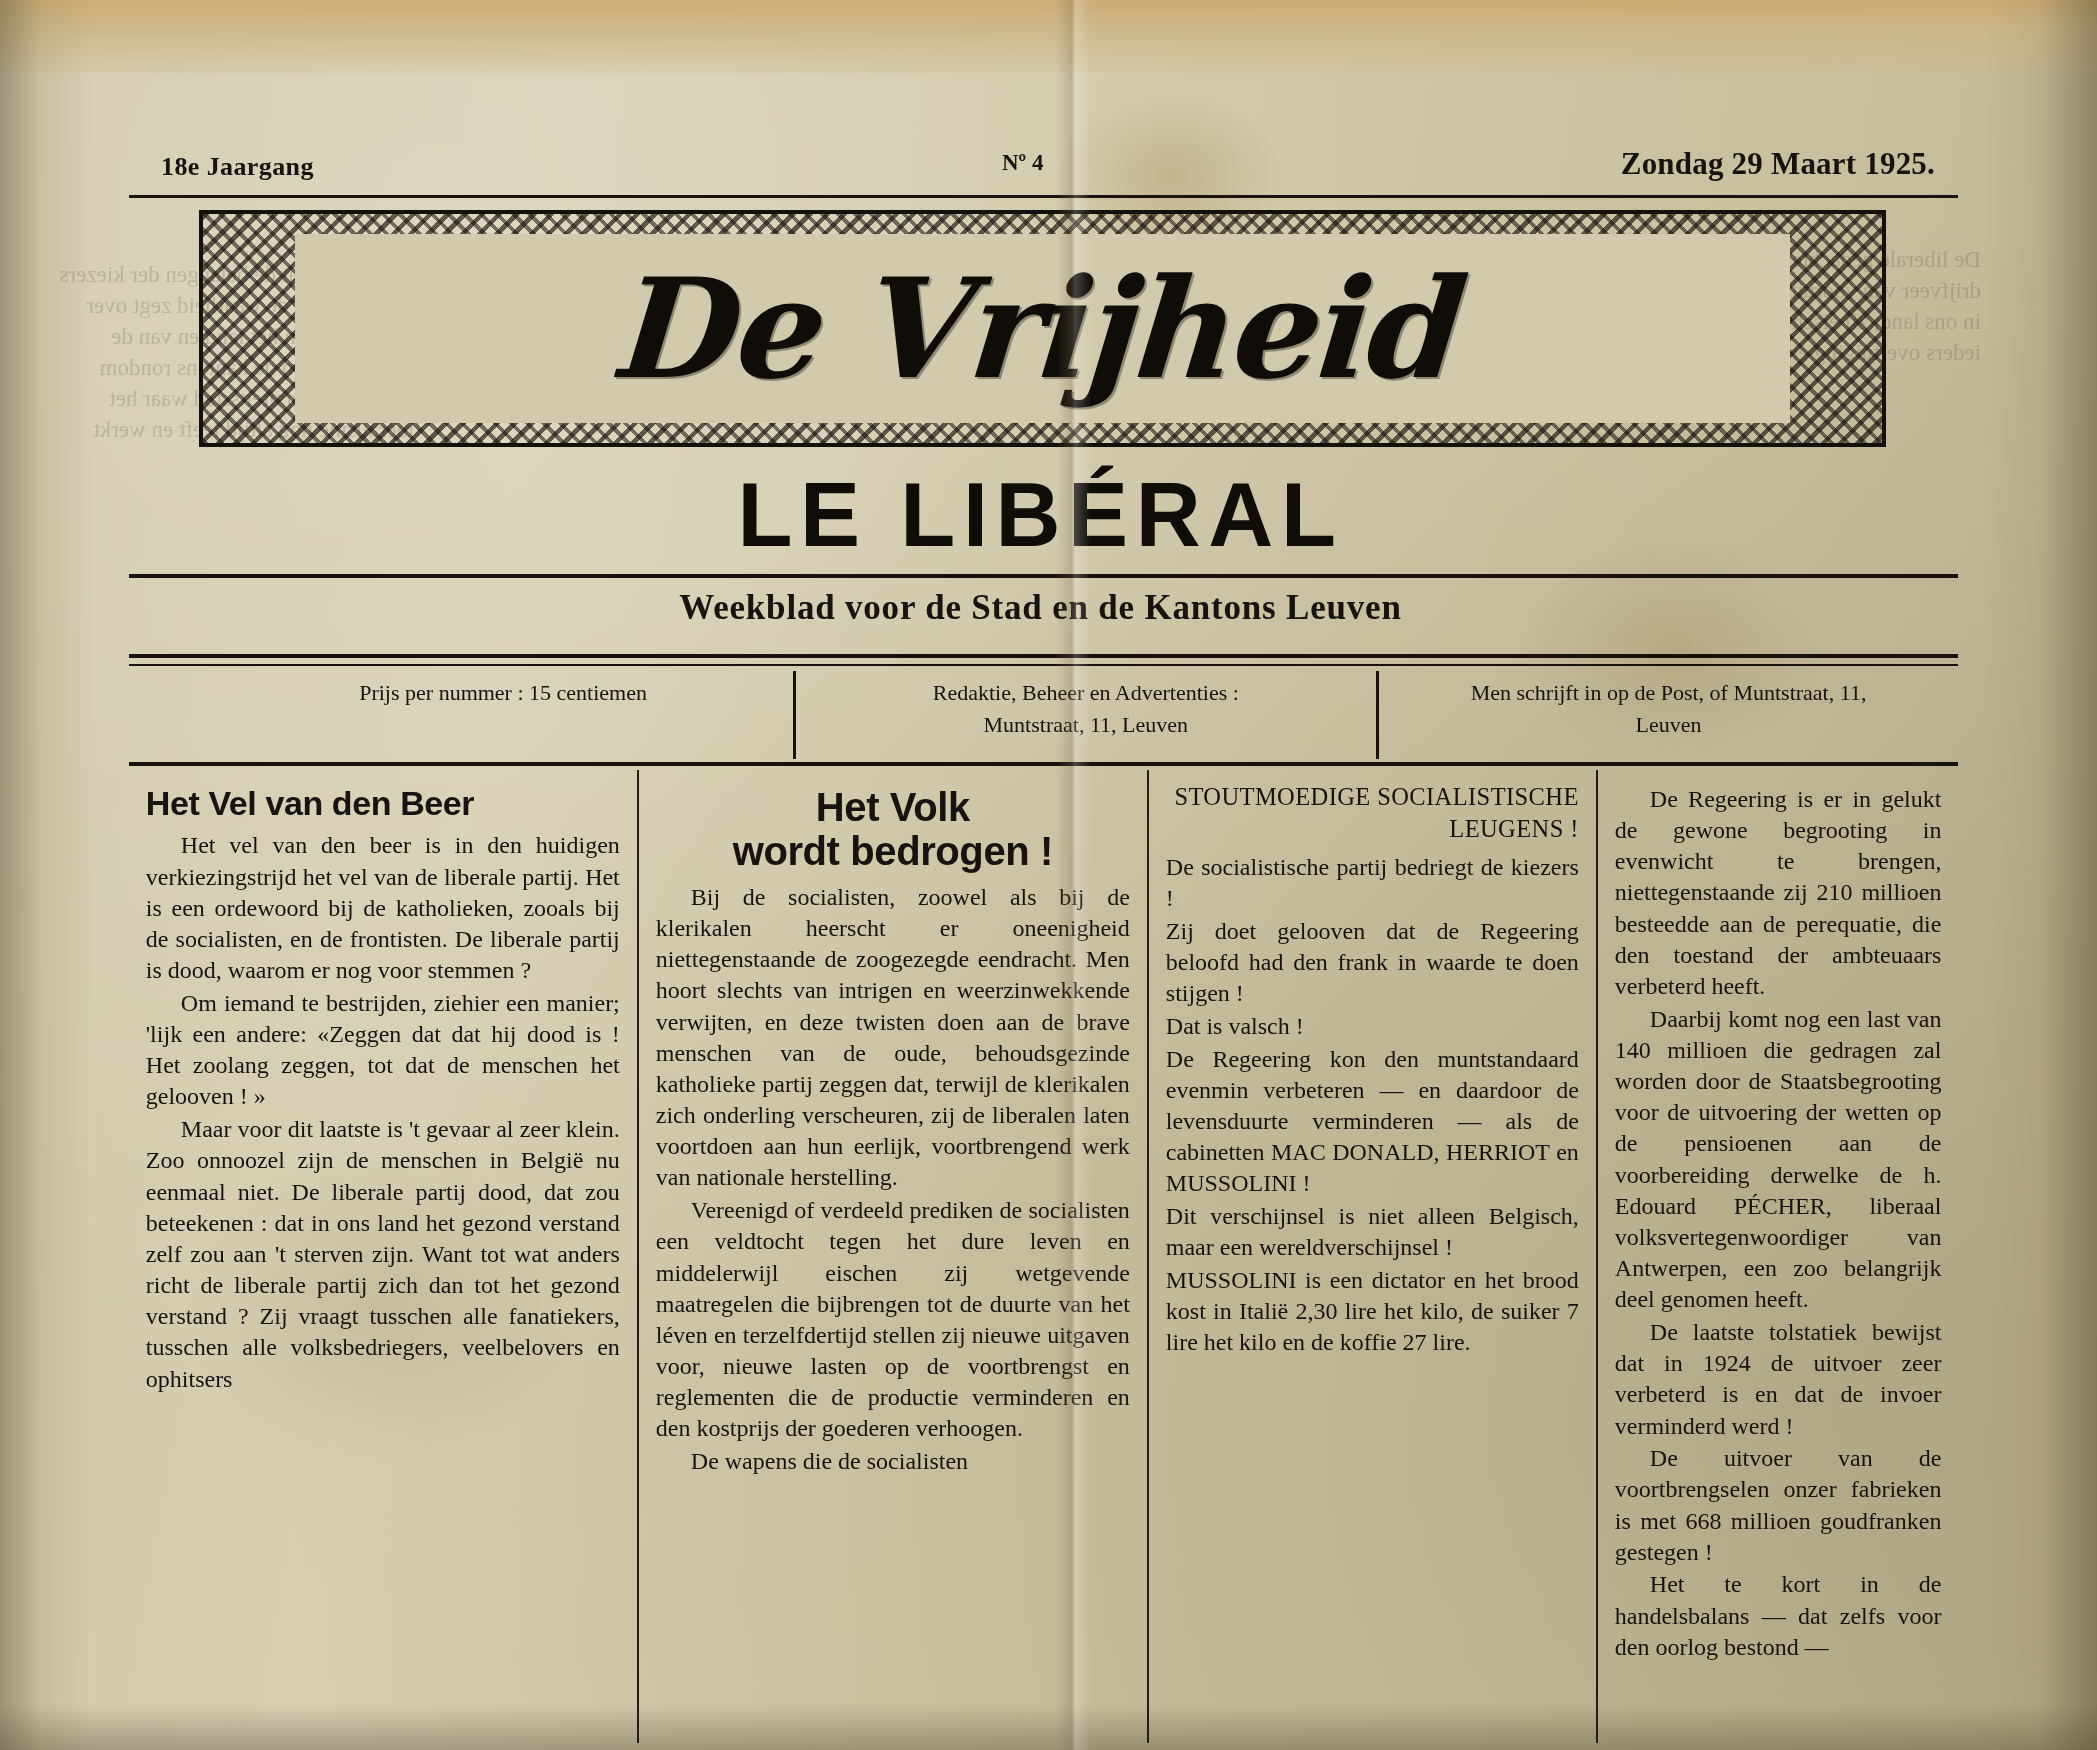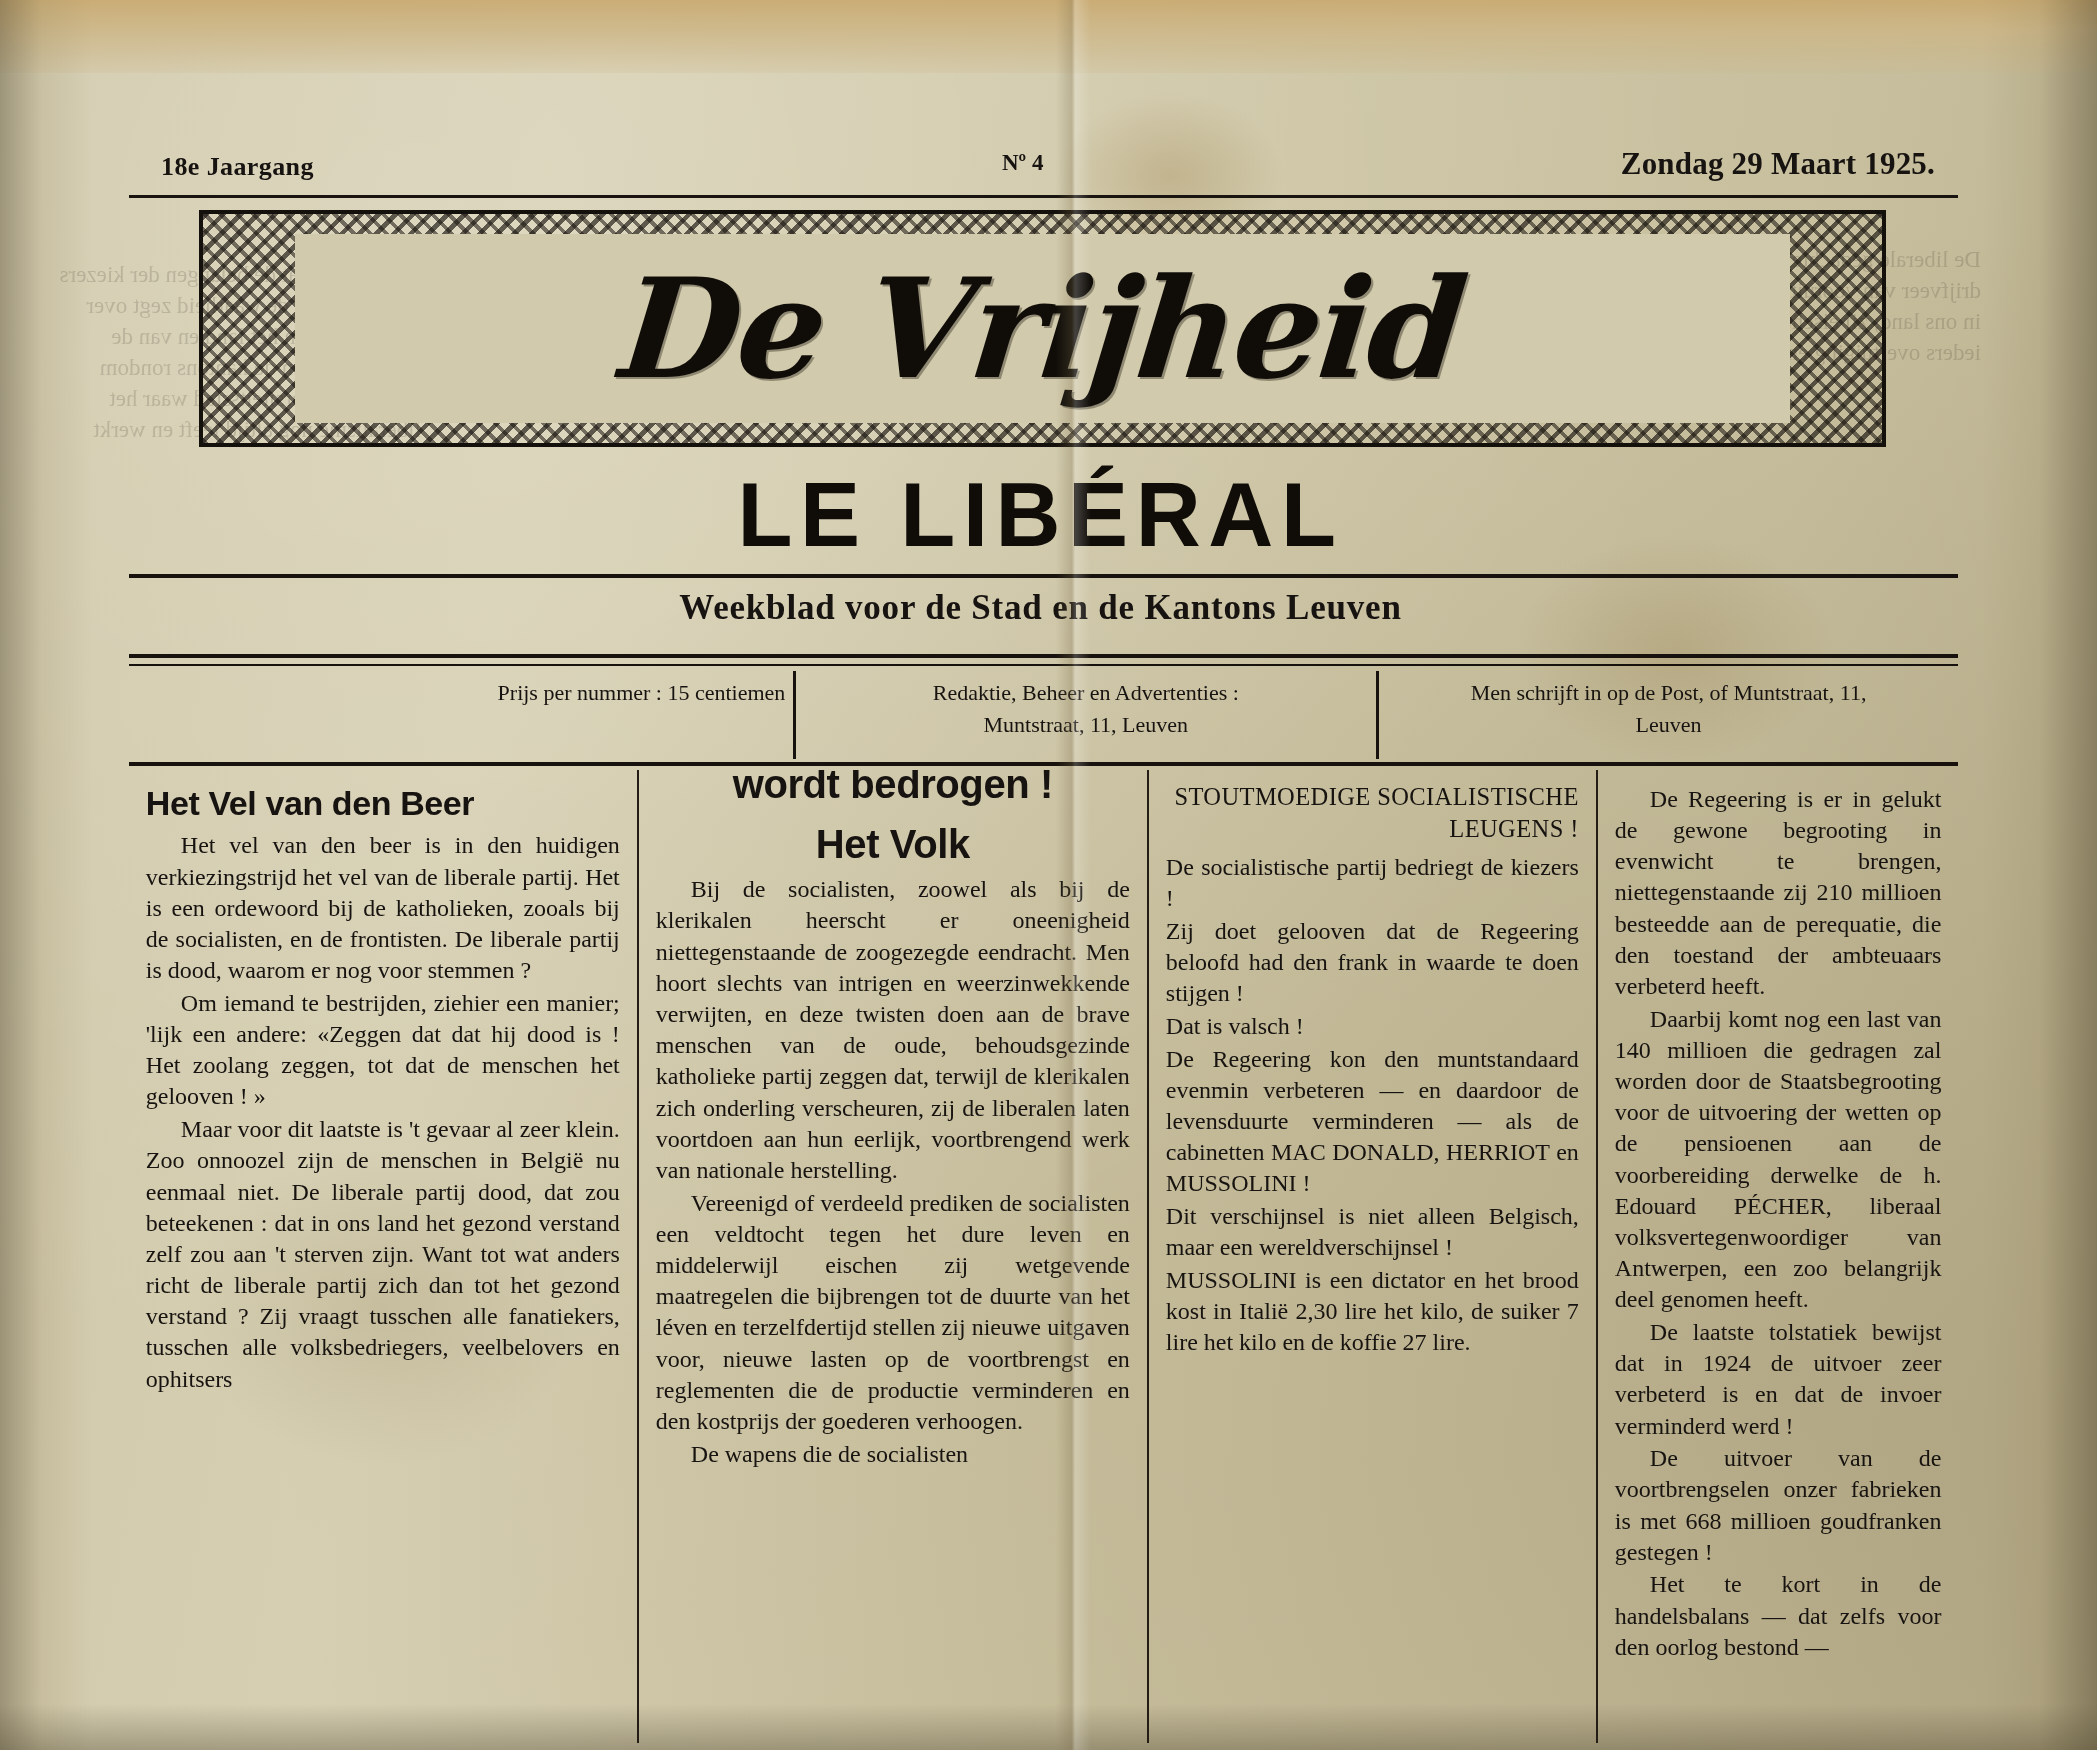--- a/index.html
+++ b/index.html
@@ -195,21 +195,21 @@
     height: 98px;
     display: flex;
   }
   .infocell {
     flex: 1;
     padding: 10.7px 7.6px 0 7.6px;
     text-align: center;
     font-size: 22px;
     line-height: 1.45;
   }
-  .infocell.left { text-align: right; padding-left: 92px; }
+  .infocell.left { text-align: center; padding-left: 92px; }
   .vrule {
     width: 0;
     border-left: 3.8px solid #17120d;
     margin: 4.6px 0;
   }
 
   
   .columns {
     position: absolute;
     left: 13.8px;
@@ -346,22 +346,22 @@
     <div class="columns">
 
       <div class="col c1">
         <div class="headline">Het Vel van den Beer</div>
         <p class="body">Het vel van den beer is in den huidigen verkiezingstrijd het vel van de liberale partij. Het is een ordewoord bij de katholieken, zooals bij de socialisten, en de frontisten. De liberale partij is dood, waarom er nog voor stemmen ?</p>
         <p class="body">Om iemand te bestrijden, ziehier een manier; 'lijk een andere: «Zeggen dat dat hij dood is ! Het zoolang zeggen, tot dat de menschen het gelooven ! »</p>
         <p class="body">Maar voor dit laatste is 't gevaar al zeer klein. Zoo onnoozel zijn de menschen in België nu eenmaal niet. De liberale partij dood, dat zou beteekenen : dat in ons land het gezond verstand zelf zou aan 't sterven zijn. Want tot wat anders richt de liberale partij zich dan tot het gezond verstand ? Zij vraagt tusschen alle fanatiekers, tusschen alle volksbedriegers, veelbelovers en ophitsers</p>
       </div>
 
       <div class="col c2">
+        <div class="headline big center">Het Volk</div>
         <div class="headline big center" style="margin-top:-9.2px;">wordt bedrogen !</div>
-        <div class="headline big center">Het Volk</div>
         <p class="body">Bij de socialisten, zoowel als bij de klerikalen heerscht er oneenigheid niettegenstaande de zoogezegde eendracht. Men hoort slechts van intrigen en weerzinwekkende verwijten, en deze twisten doen aan de brave menschen van de oude, behoudsgezinde katholieke partij zeggen dat, terwijl de klerikalen zich onderling verscheuren, zij de liberalen laten voortdoen aan hun eerlijk, voortbrengend werk van nationale herstelling.</p>
         <p class="body">Vereenigd of verdeeld prediken de socialisten een veldtocht tegen het dure leven en middelerwijl eischen zij wetgevende maatregelen die bijbrengen tot de duurte van het léven en terzelfdertijd stellen zij nieuwe uitgaven voor, nieuwe lasten op de voortbrengst en reglementen die de productie verminderen en den kostprijs der goederen verhoogen.</p>
         <p class="body">De wapens die de socialisten</p>
       </div>
 
       <div class="col c3">
         <div class="subhead">STOUTMOEDIGE SOCIALISTISCHE</div>
         <div class="subhead" style="margin-top:-7.6px;">LEUGENS !</div>
         <p class="body noindent">De socialistische partij bedriegt de kiezers !</p>
         <p class="body noindent">Zij doet gelooven dat de Regeering beloofd had den frank in waarde te doen stijgen !</p>

